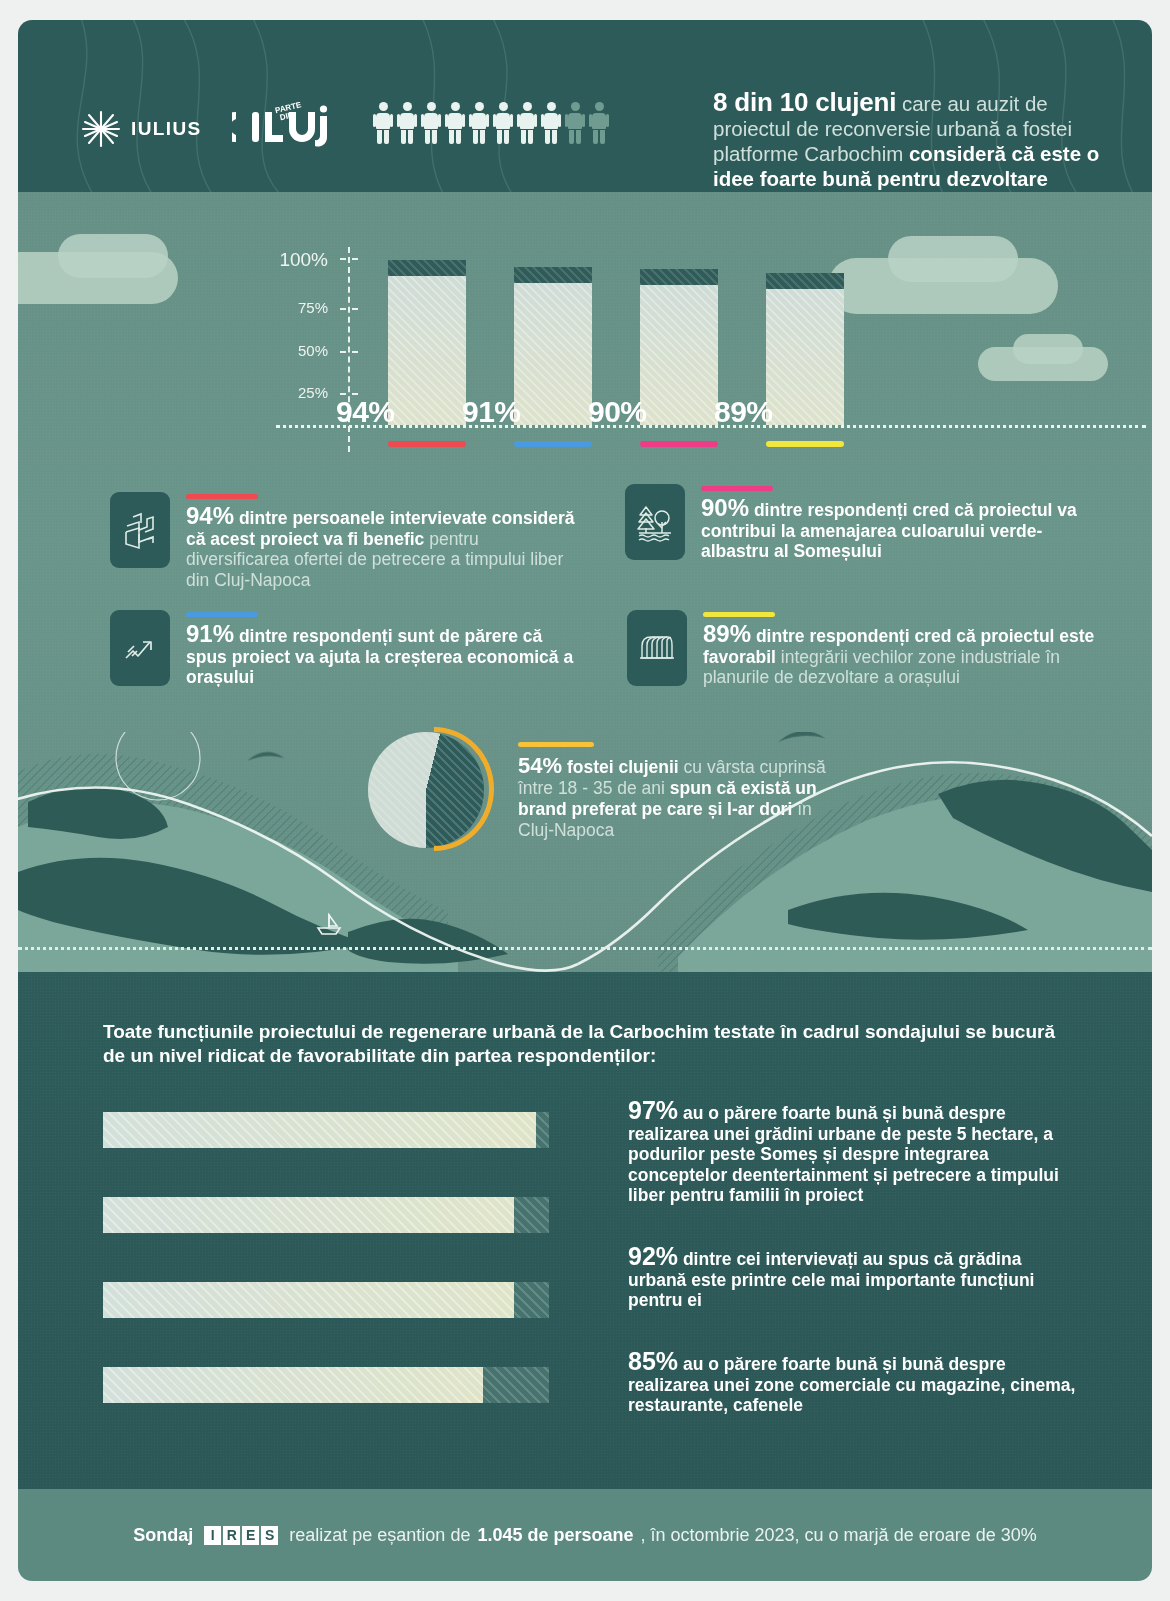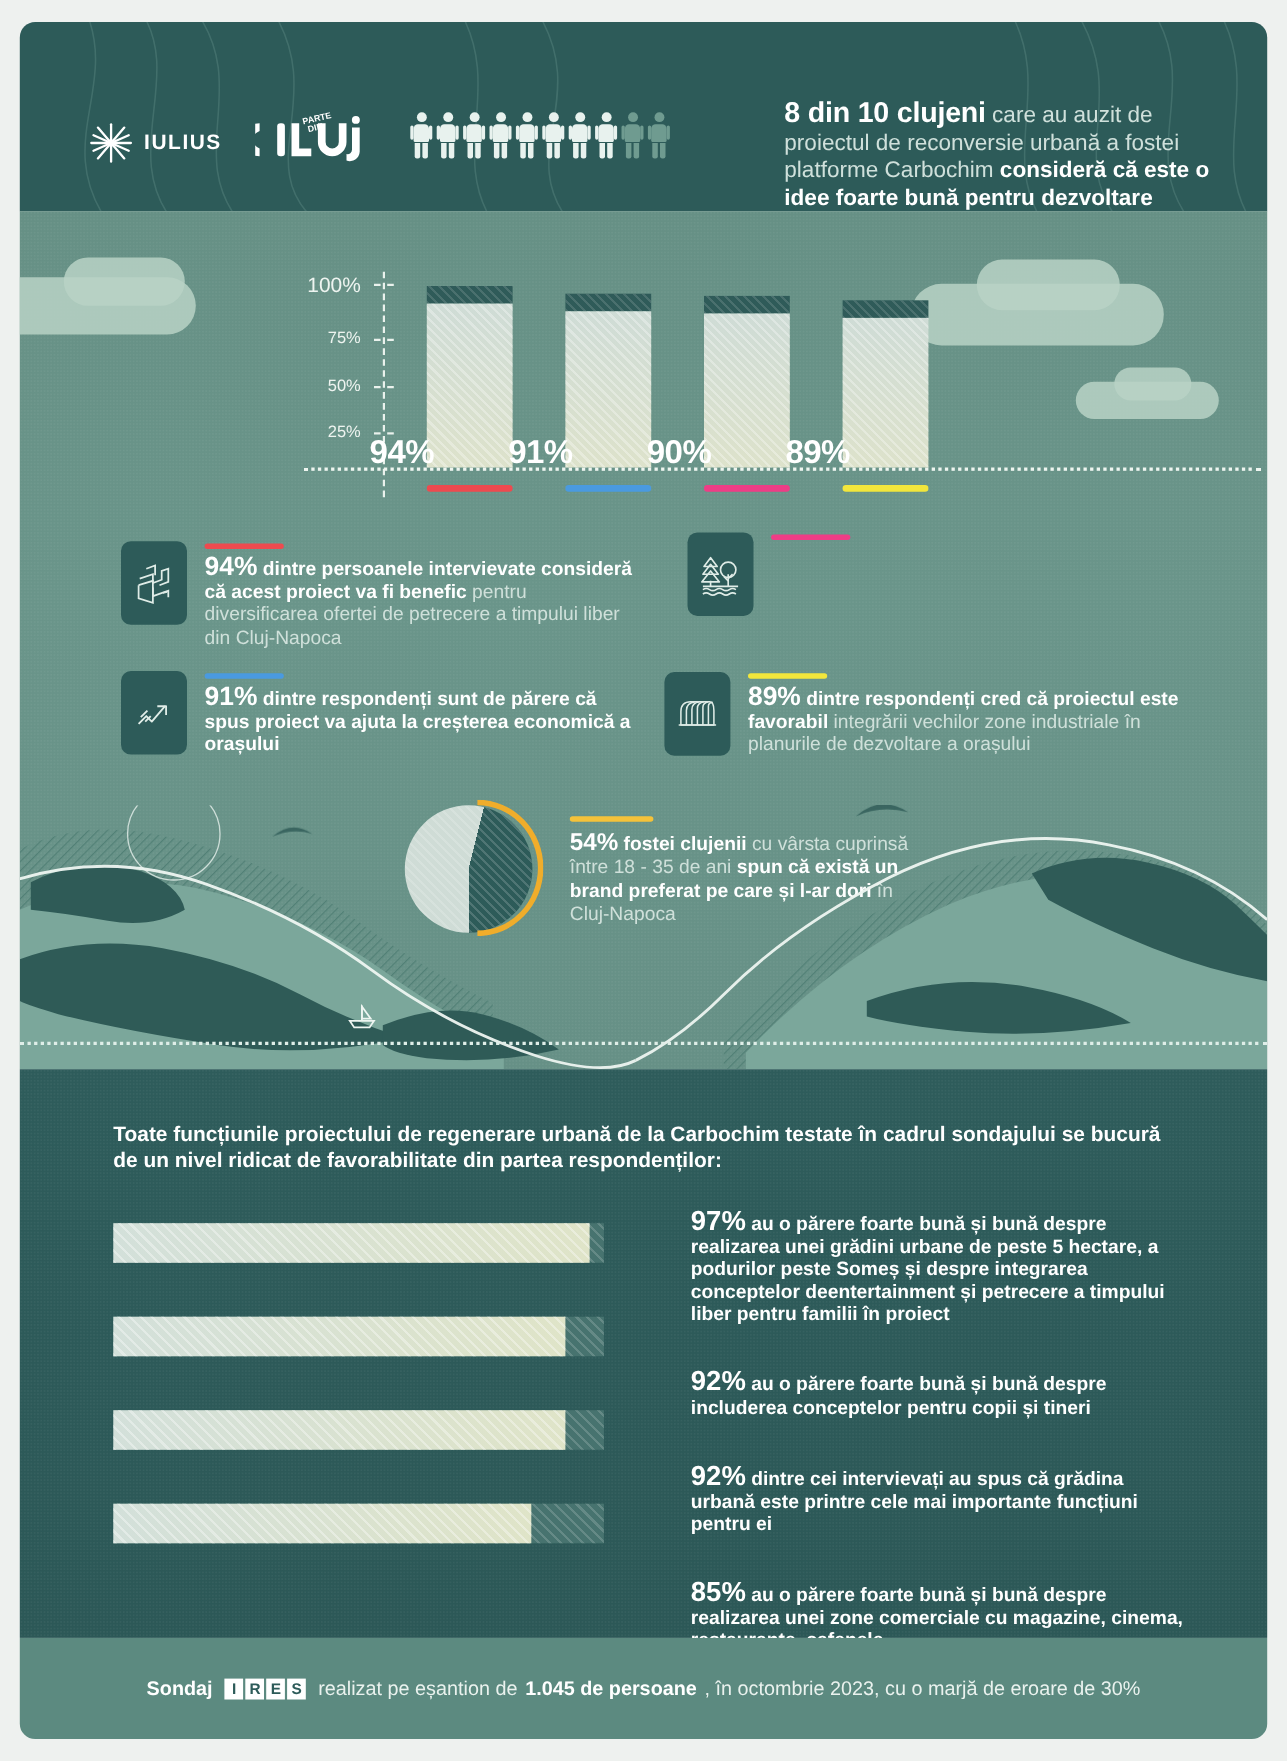--- a/index.html
+++ b/index.html
@@ -393,24 +393,27 @@
             <line x1="25" y1="20" x2="25" y2="31"></line>
             <path d="M25 24 l4 -4 M25 26 l-4 -4"></path>
             <path d="M2 31 l32 0"></path>
             <path d="M2 34 q3 -2 6 0 t6 0 t6 0 t6 0 t6 0"></path>
             <path d="M2 38 q3 -2 6 0 t6 0 t6 0 t6 0 t6 0"></path>
           </g>
         </svg>
       </div>
       <div class="body">
         <div class="dash" style="background:#ee3d86;"></div>
-      </div>
-    </div>
-
-    <div class="stat" style="left:586px; top:418px;align-items:flex-end;">
+        <div class="txt">
+          <span class="pct">90%</span><b> dintre respondenți cred că proiectul va contribui la amenajarea culoarului verde-albastru al Someșului</b><span></span>
+        </div>
+      </div>
+    </div>
+
+    <div class="stat" style="left:609px; top:418px;">
       <div class="iconbox">
         <svg width="38" height="32" viewBox="0 0 38 32">
           <g fill="none" stroke="#dfece7" stroke-width="1.4" stroke-linejoin="round">
             <path d="M4 26 L4 14 Q4 5 13 5 L30 5 Q34 5 34 13 L34 26 Z"></path>
             <path d="M9 26 L9 13 Q9 6 17 5"></path>
             <path d="M14 26 L14 12 Q14 6 21 5"></path>
             <path d="M19 26 L19 11 Q19 6 25 5"></path>
             <path d="M24 26 L24 10 Q24 6 29 5"></path>
             <path d="M29 26 L29 9 Q29 6 33 5.5"></path>
             <line x1="2" y1="26" x2="36" y2="26"></line>
@@ -506,23 +509,20 @@
       </div>
       <div class="hbar">
         <div class="track"></div>
         <div class="fill" style="width:380px;"></div>
       </div>
     </div>
 
     <div class="blocks">
       <div class="bblock" style="height:126px;">
         <span class="pct">97%</span><span> au o părere foarte bună și bună despre realizarea unei grădini urbane de peste 5 hectare, a podurilor peste Someș și despre integrarea conceptelor deentertainment și petrecere a timpului liber pentru familii în proiect</span>
-      </div>
-      <div class="bblock" style="height:66px;">
-        <span class="pct">92%</span><span> au o părere foarte bună și bună despre includerea conceptelor pentru copii și tineri</span>
       </div>
       <div class="bblock" style="height:85px;">
         <span class="pct">92%</span><span> dintre cei intervievați au spus că grădina urbană este printre cele mai importante funcțiuni pentru ei</span>
       </div>
       <div class="bblock">
         <span class="pct">85%</span><span> au o părere foarte bună și bună despre realizarea unei zone comerciale cu magazine, cinema, restaurante, cafenele</span>
       </div>
     </div>
   </div>
 

